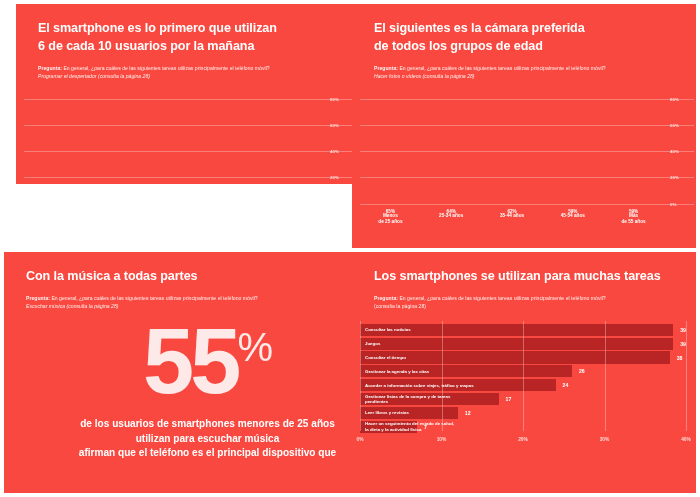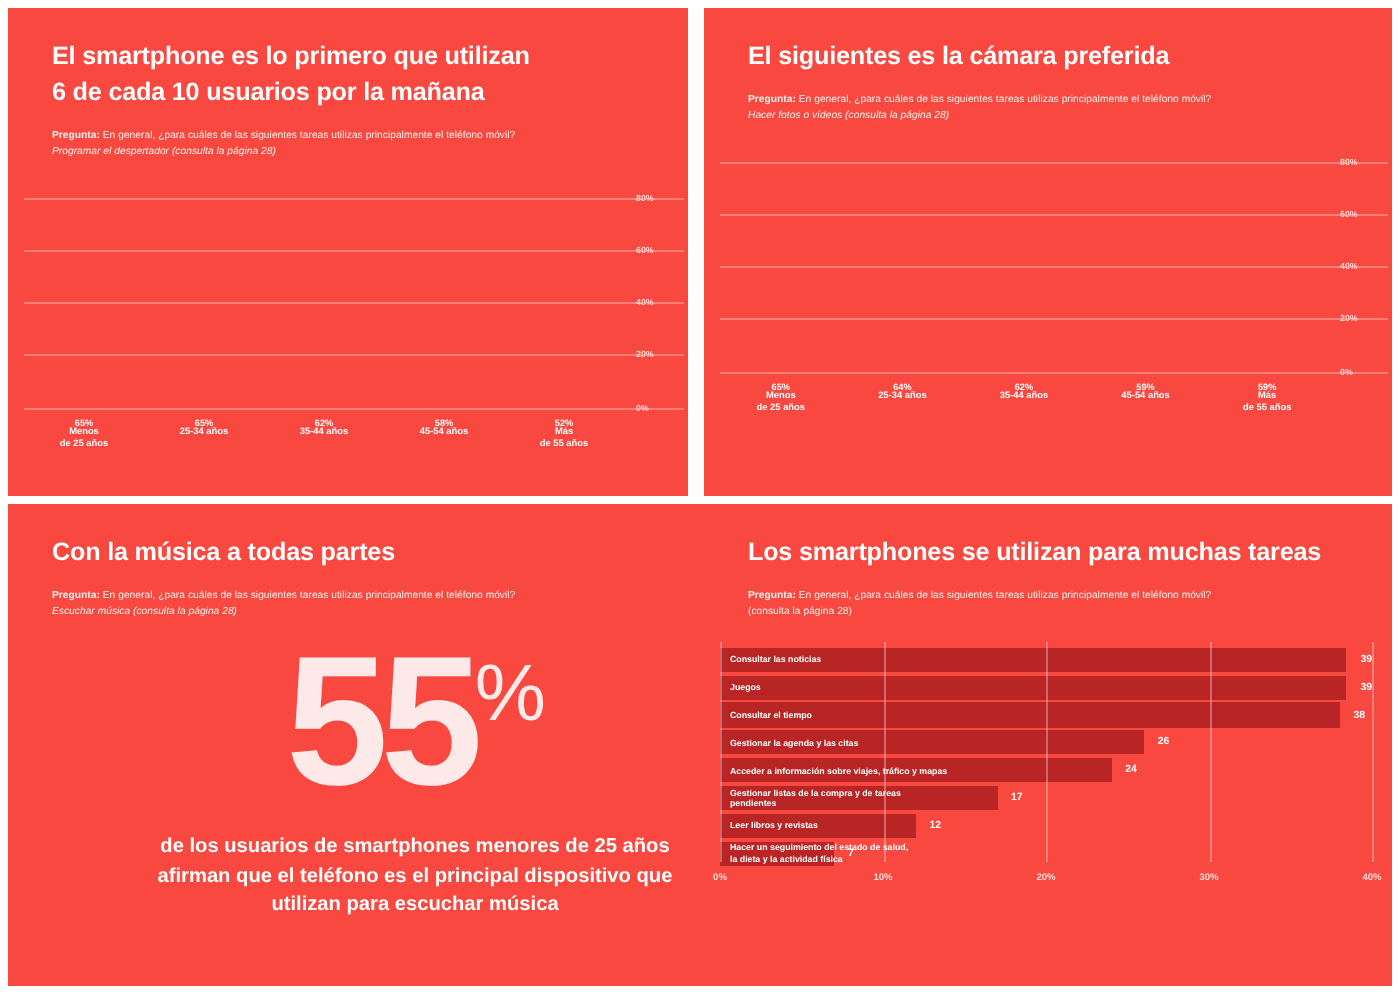--- a/index.html
+++ b/index.html
@@ -10,21 +10,21 @@
     overflow:hidden;
   }
   .page { position:relative; width:700px; height:497px; background:#ffffff; }
 
   .panel {
     position:absolute;
     background:#f9483f;
     color:#ffffff;
     overflow:hidden;
   }
-  #panel-tl { left:4px;   top:4px;   width:340px; height:244px; }
+  #panel-tl { left:16px;   top:4px;   width:340px; height:180px; }
   #panel-tr { left:352px; top:4px;   width:344px; height:244px; }
   #panel-bl { left:4px;   top:252px; width:407px; height:241px; }
   #panel-br { left:352px; top:252px; width:344px; height:241px; }
 
   .pad { padding:16px 18px 0 22px; }
 
   .ptitle {
     font-size:12.6px;
     font-weight:bold;
     line-height:1.42;
@@ -215,20 +215,21 @@
             <span class="ln">de 55 años</span>
           </div>
         </div>
     </div>
   </section>
 
   <section class="panel" id="panel-tr">
     <div class="pad">
       <div class="ptitle">
         <span class="ln">El siguientes es la cámara preferida</span>
+        <span class="ln">de todos los grupos de edad</span>
       </div>
       <div class="psub">
         <span class="ln"><b>Pregunta:</b><span> En general, ¿para cuáles de las siguientes tareas utilizas principalmente el teléfono móvil?</span></span>
         <span class="ln it">Hacer fotos o vídeos (consulta la página 28)</span>
       </div>
     </div>
     <div class="vchart">
       <div class="vplot">
           <div class="grid-line" style="top: 100%;"></div>
           <div class="ytick" style="top: 100%;">0%</div>
@@ -299,22 +300,22 @@
         <span class="ln"><b>Pregunta:</b><span> En general, ¿para cuáles de las siguientes tareas utilizas principalmente el teléfono móvil?</span></span>
         <span class="ln it">Escuchar música (consulta la página 28)</span>
       </div>
     </div>
     <div class="bigstat">
       <span class="bignum">55</span>
       <span class="bigpct">%</span>
     </div>
     <div class="bigcaption">
       <span class="ln">de los usuarios de smartphones menores de 25 años</span>
+      <span class="ln">utilizan para escuchar música</span>
       <span class="ln">afirman que el teléfono es el principal dispositivo que</span>
-      <span class="ln">utilizan para escuchar música</span>
     </div>
   </section>
 
   <section class="panel" id="panel-br">
     <div class="pad">
       <div class="ptitle">
         <span class="ln">Los smartphones se utilizan para muchas tareas</span>
       </div>
       <div class="psub">
         <span class="ln"><b>Pregunta:</b><span> En general, ¿para cuáles de las siguientes tareas utilizas principalmente el teléfono móvil?</span></span>

